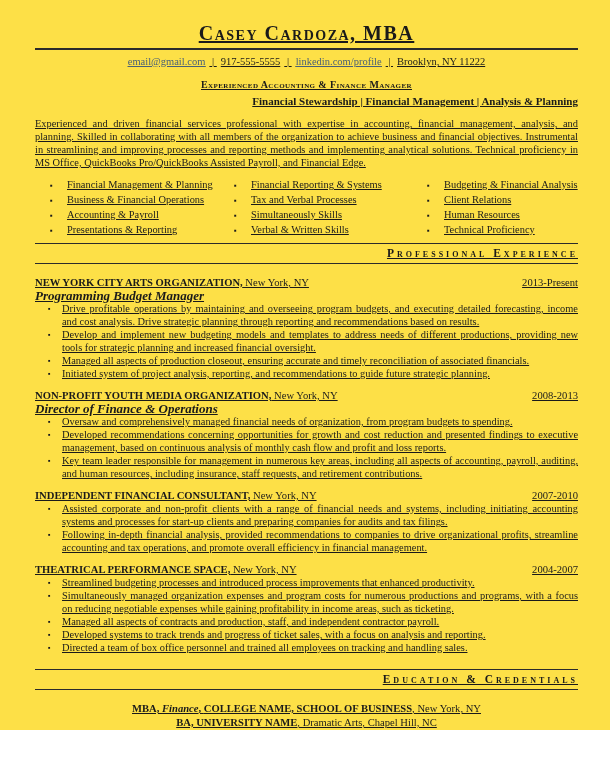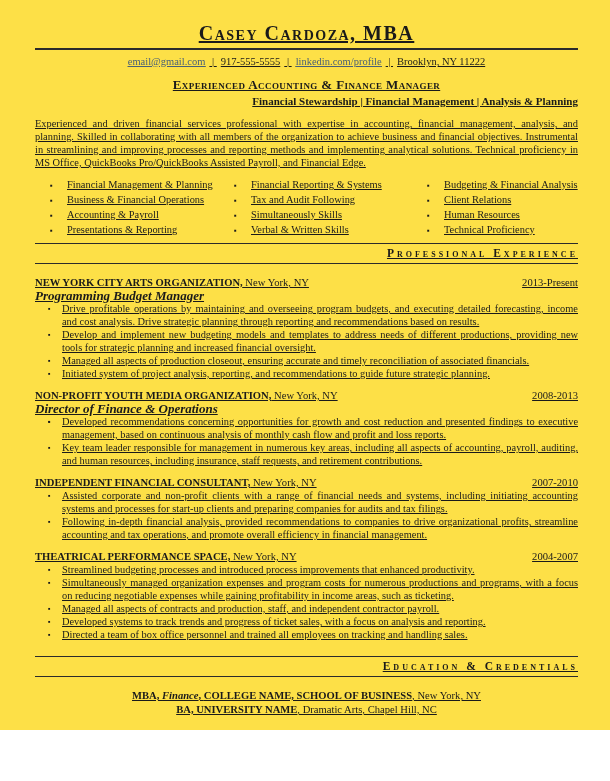--- a/index.html
+++ b/index.html
@@ -17,21 +17,21 @@
     font-variant: small-caps; letter-spacing: 1.5px;
   }
   .name-rule { height: 2px; background: #2b2b2b; margin: 2px 0 5px 0; }
   .contact {
     text-align: center; font-size: 10.5px; line-height: 13px;
     margin-bottom: 9px; white-space: nowrap;
   }
   .contact .link { color: #4a6177; text-decoration: underline; cursor: pointer; }
   .contact .sep { margin: 0 4px; color: #1a1a1a; }
   .headline {
-    text-align: center; font-size: 13px; line-height: 16px; font-weight: 700;
+    text-align: center; font-size: 10px; line-height: 16px; font-weight: 700;
     font-variant: small-caps; letter-spacing: 0.4px; margin-bottom: 1px;
   }
   .subheadline {
     text-align: right; font-size: 11px; line-height: 14px; font-weight: 700;
     margin-bottom: 9px;
   }
   .summary {
     margin: 0 0 8px 0; font-size: 10.4px; line-height: 13px; text-align: justify;
   }
   .skills {
@@ -82,21 +82,21 @@
   <p class="summary">Experienced and driven financial services professional with expertise in accounting, financial management, analysis, and planning. Skilled in collaborating with all members of the organization to achieve business and financial objectives. Instrumental in streamlining and improving processes and reporting methods and implementing analytical solutions. Technical proficiency in MS Office, QuickBooks Pro/QuickBooks Assisted Payroll, and Financial Edge.</p>
   <div class="skills">
       <div class="skill-col">
         <div class="skill-item"><span class="bullet-icon">▪</span><span>Financial Management &amp; Planning</span></div>
         <div class="skill-item"><span class="bullet-icon">▪</span><span>Business &amp; Financial Operations</span></div>
         <div class="skill-item"><span class="bullet-icon">▪</span><span>Accounting &amp; Payroll</span></div>
         <div class="skill-item"><span class="bullet-icon">▪</span><span>Presentations &amp; Reporting</span></div>
       </div>
       <div class="skill-col">
         <div class="skill-item"><span class="bullet-icon">▪</span><span>Financial Reporting &amp; Systems</span></div>
-        <div class="skill-item"><span class="bullet-icon">▪</span><span>Tax and Audit Following</span></div>
+        <div class="skill-item"><span class="bullet-icon">▪</span><span>Tax and Verbal Processes</span></div>
         <div class="skill-item"><span class="bullet-icon">▪</span><span>Simultaneously Skills</span></div>
         <div class="skill-item"><span class="bullet-icon">▪</span><span>Verbal &amp; Written Skills</span></div>
       </div>
       <div class="skill-col">
         <div class="skill-item"><span class="bullet-icon">▪</span><span>Budgeting &amp; Financial Analysis</span></div>
         <div class="skill-item"><span class="bullet-icon">▪</span><span>Client Relations</span></div>
         <div class="skill-item"><span class="bullet-icon">▪</span><span>Human Resources</span></div>
         <div class="skill-item"><span class="bullet-icon">▪</span><span>Technical Proficiency</span></div>
       </div>
     </div>
@@ -115,21 +115,21 @@
           <li><span class="bullet-icon">▪</span><span>Initiated system of project analysis, reporting, and recommendations to guide future strategic planning.</span></li>
         </ul>
       </div>
       <div class="job">
         <div class="job-head">
           <div><span class="job-company">NON-PROFIT YOUTH MEDIA ORGANIZATION,</span><span class="job-location"> New York, NY</span></div>
           <div class="job-dates">2008-2013</div>
         </div>
         <div class="job-title">Director of Finance &amp; Operations</div>
         <ul class="job-bullets">
-          <li><span class="bullet-icon">▪</span></li>
+          <li><span class="bullet-icon">▪</span><span>Oversaw and comprehensively managed financial needs of organization, from program budgets to spending.</span></li>
           <li><span class="bullet-icon">▪</span><span>Developed recommendations concerning opportunities for growth and cost reduction and presented findings to executive management, based on continuous analysis of monthly cash flow and profit and loss reports.</span></li>
           <li><span class="bullet-icon">▪</span><span>Key team leader responsible for management in numerous key areas, including all aspects of accounting, payroll, auditing, and human resources, including insurance, staff requests, and retirement contributions.</span></li>
         </ul>
       </div>
       <div class="job">
         <div class="job-head">
           <div><span class="job-company">INDEPENDENT FINANCIAL CONSULTANT,</span><span class="job-location"> New York, NY</span></div>
           <div class="job-dates">2007-2010</div>
         </div>
         <ul class="job-bullets">

